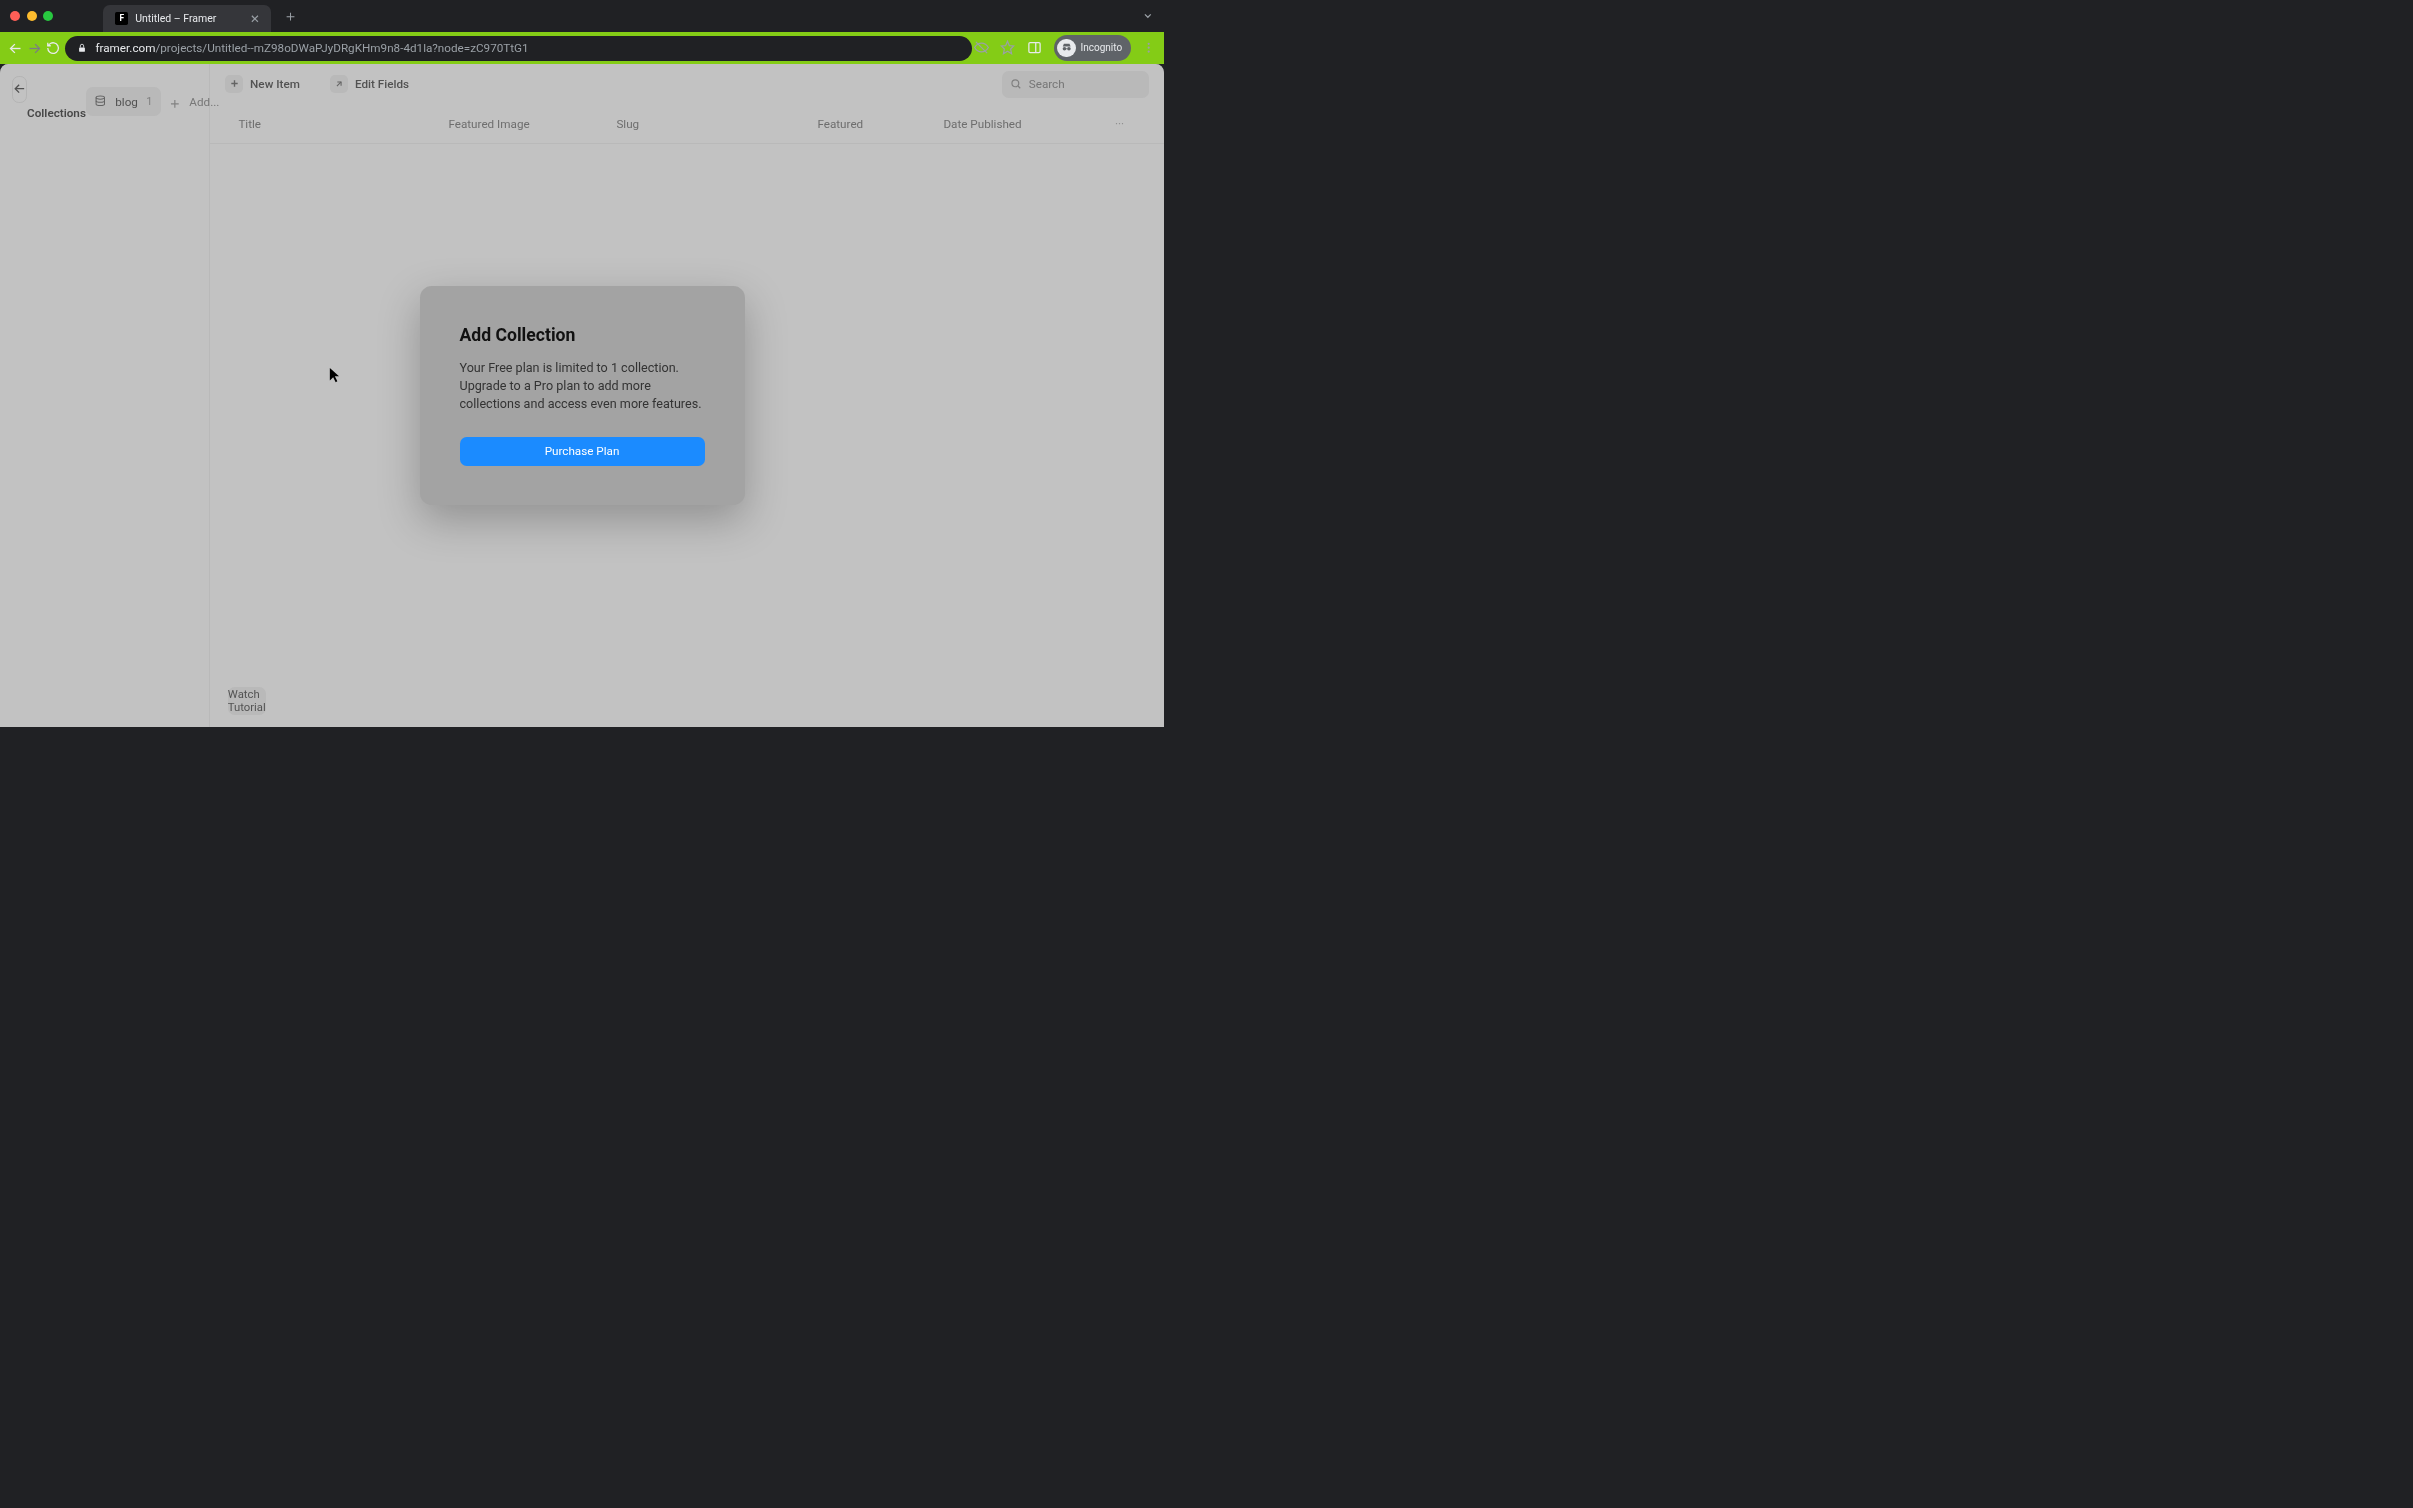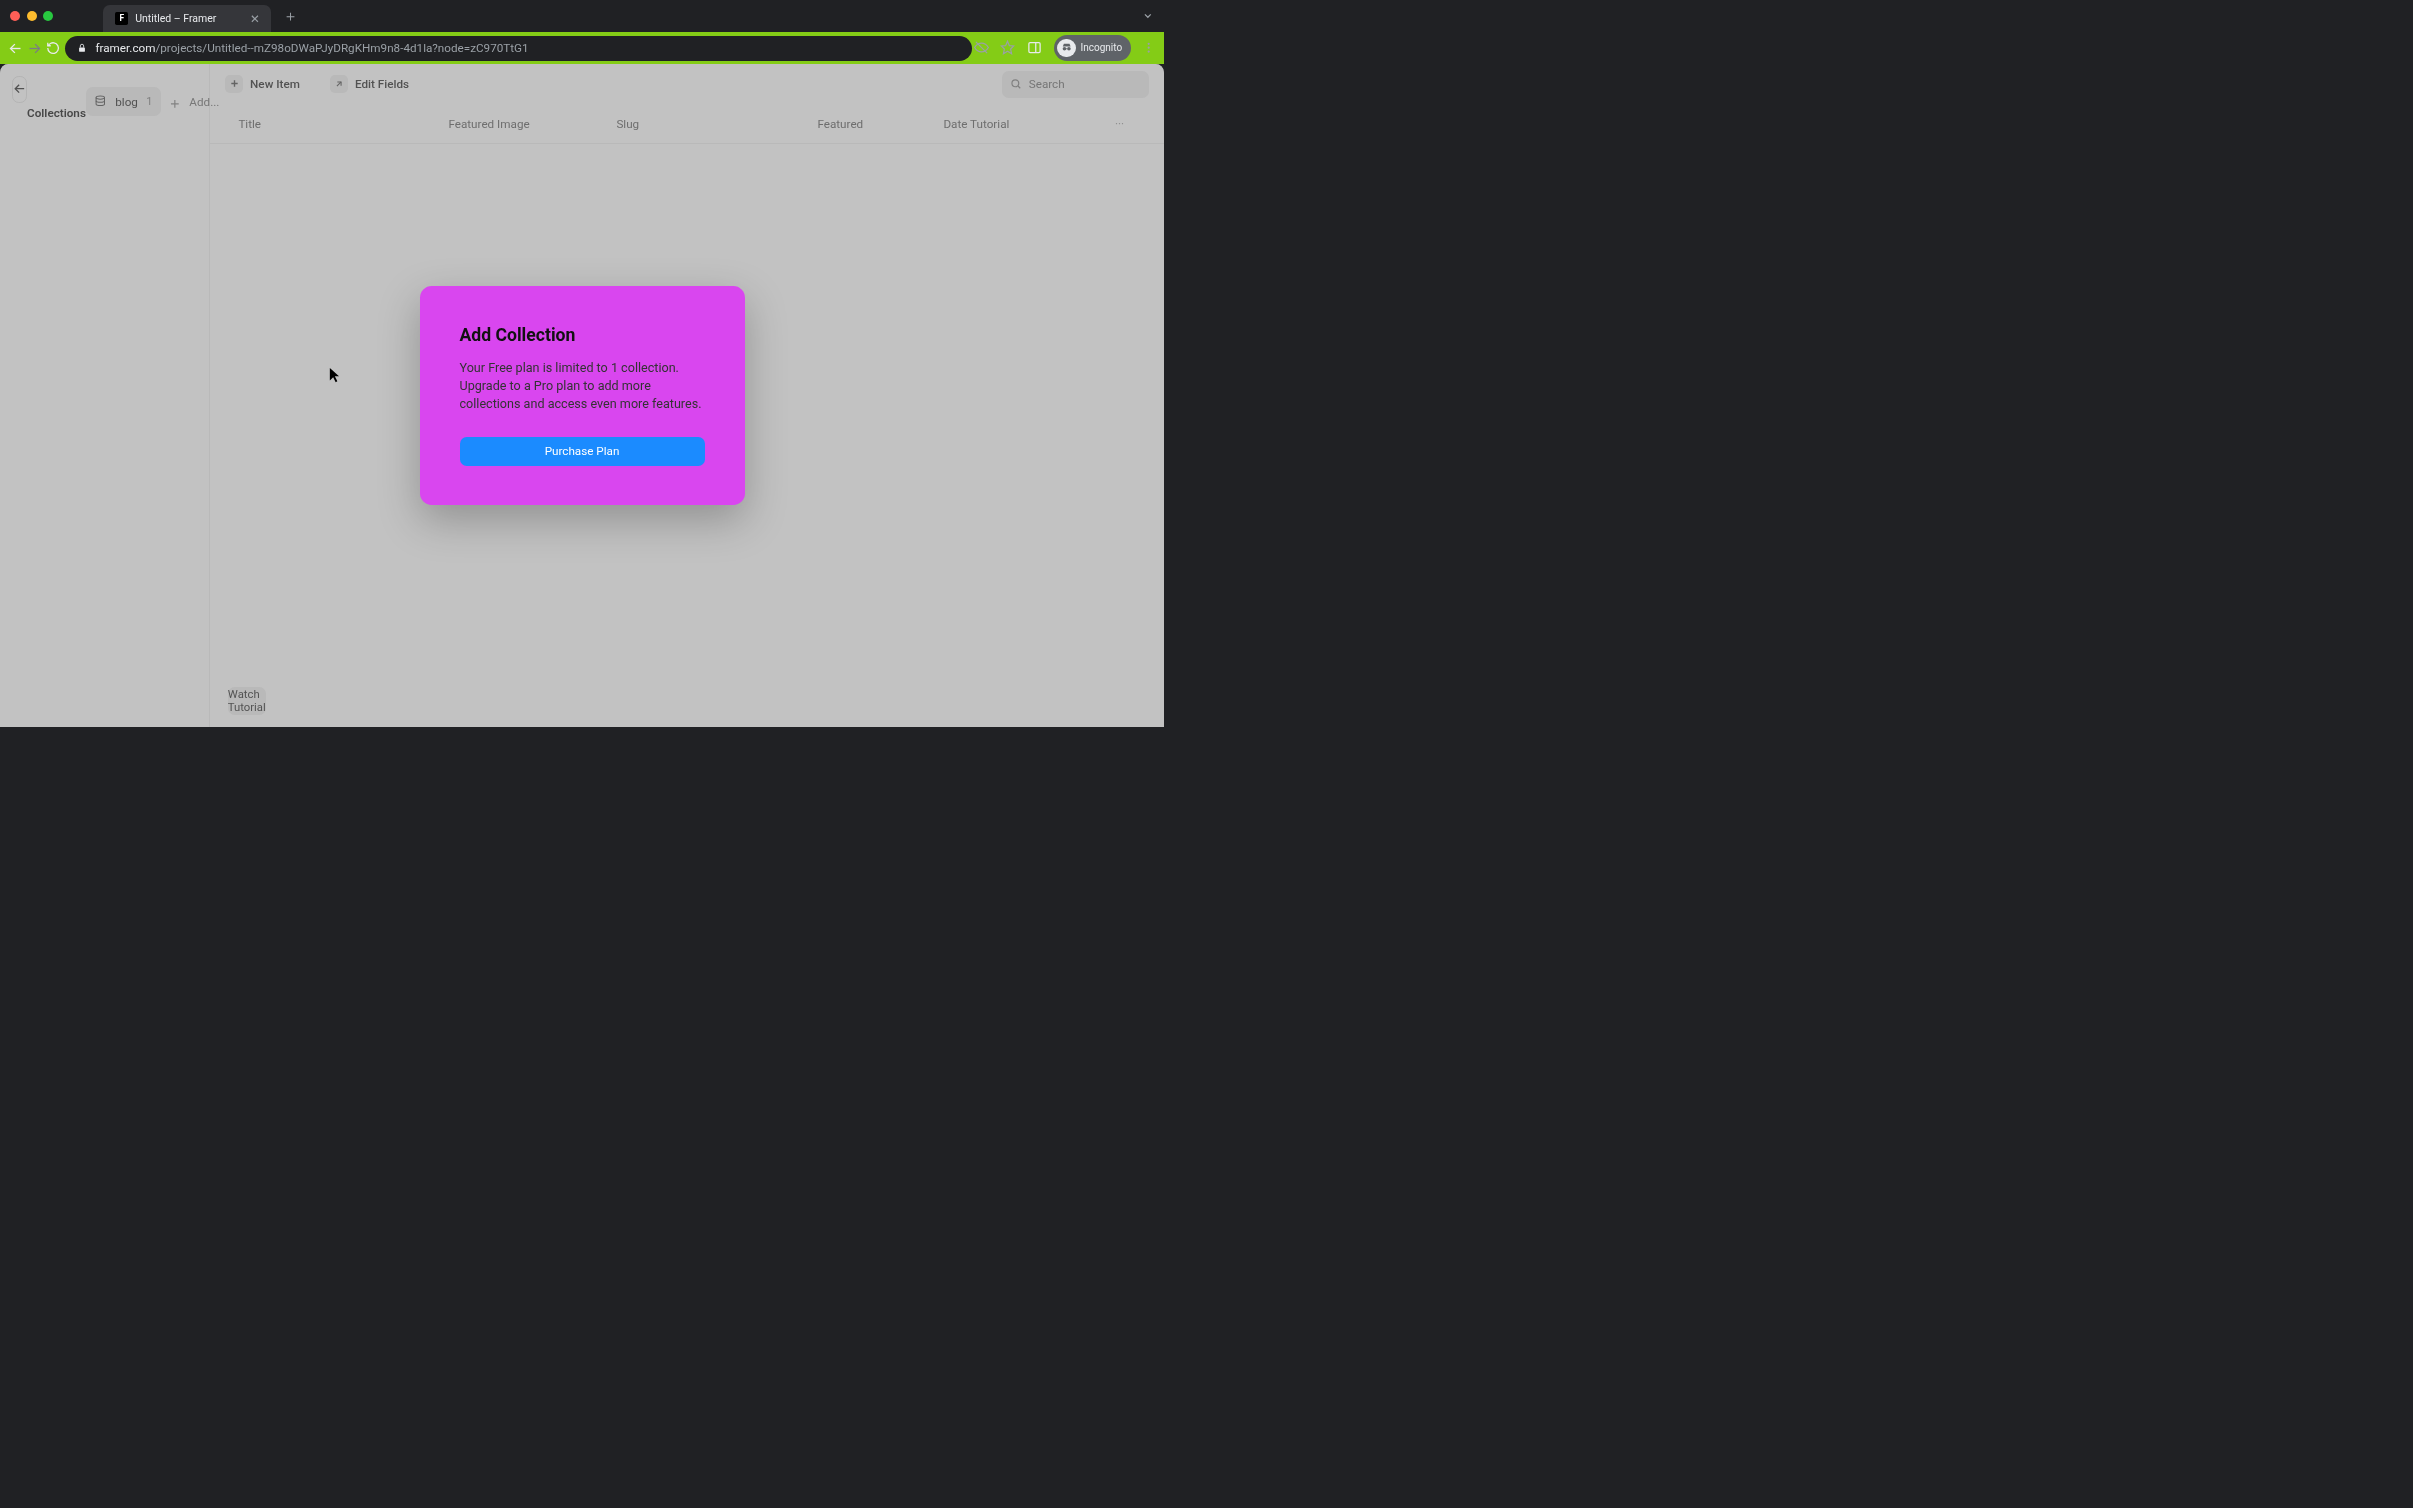--- a/index.html
+++ b/index.html
@@ -49,21 +49,21 @@
 .grid-row{height:47px;color:#333;font-size:12px;}
 .page-ico{color:#bbb;}
 .thumb{width:39px;height:23.5px;border:0.8px solid #ddd;border-radius:3.4px;background:linear-gradient(90deg,#f2f2f2 45%,#a61b1b 45% 75%,#f2f2f2 75%);position:relative;}
 .thumb:after{content:"";position:absolute;right:8.4px;top:5.9px;width:10px;height:10px;border:1.7px solid #fff;border-radius:50%;}
 .slug{color:#888;}
 .badge{display:inline-block;background:#e8f2ff;color:#1b72ff;border-radius:5px;padding:2.5px 8.4px;font-size:11.3px;}
 .more{color:#999;cursor:pointer;}
 
 
 .overlay{position:absolute;inset:0;background:rgba(120,120,120,0.45);display:flex;align-items:center;justify-content:center;}
-.modal{width:325px;background:#d946ef;border-radius:11.7px;box-shadow:0 15px 42px rgba(0,0,0,0.25);padding:39px 40px 39px;}
+.modal{width:325px;background:#a3a3a3;border-radius:11.7px;box-shadow:0 15px 42px rgba(0,0,0,0.25);padding:39px 40px 39px;}
 .modal h2{font-size:17.6px;font-weight:700;color:#111;margin-bottom:13.4px;}
 .modal p{font-size:12.6px;color:#333;line-height:1.45;margin-bottom:23.5px;}
 .modal button{width:100%;height:28.5px;border:none;border-radius:6.7px;background:#1b8bff;color:#fff;font-size:11.7px;font-weight:400;cursor:pointer;}
 
 .cursor{position:absolute;left:329px;top:304px;font-size:13.4px;color:#000;pointer-events:none;}
 
 svg{display:block;}
 </style>
 </head>
 <body>
@@ -221,21 +221,21 @@
           <input placeholder="Search" style="">
         </div>
       </div>
 
       <div class="grid-head">
         <span></span>
         <span>Title</span>
         <span>Featured Image</span>
         <span>Slug</span>
         <span>Featured</span>
-        <span>Date Tutorial</span>
+        <span>Date Published</span>
         <span class="more">···</span>
       </div>
 
     </div>
   </div>
 
   <div class="overlay">
     <div class="modal">
       <h2>Add Collection</h2>
       <p>Your Free plan is limited to 1 collection. Upgrade to a Pro plan to add more collections and access even more features.</p>

